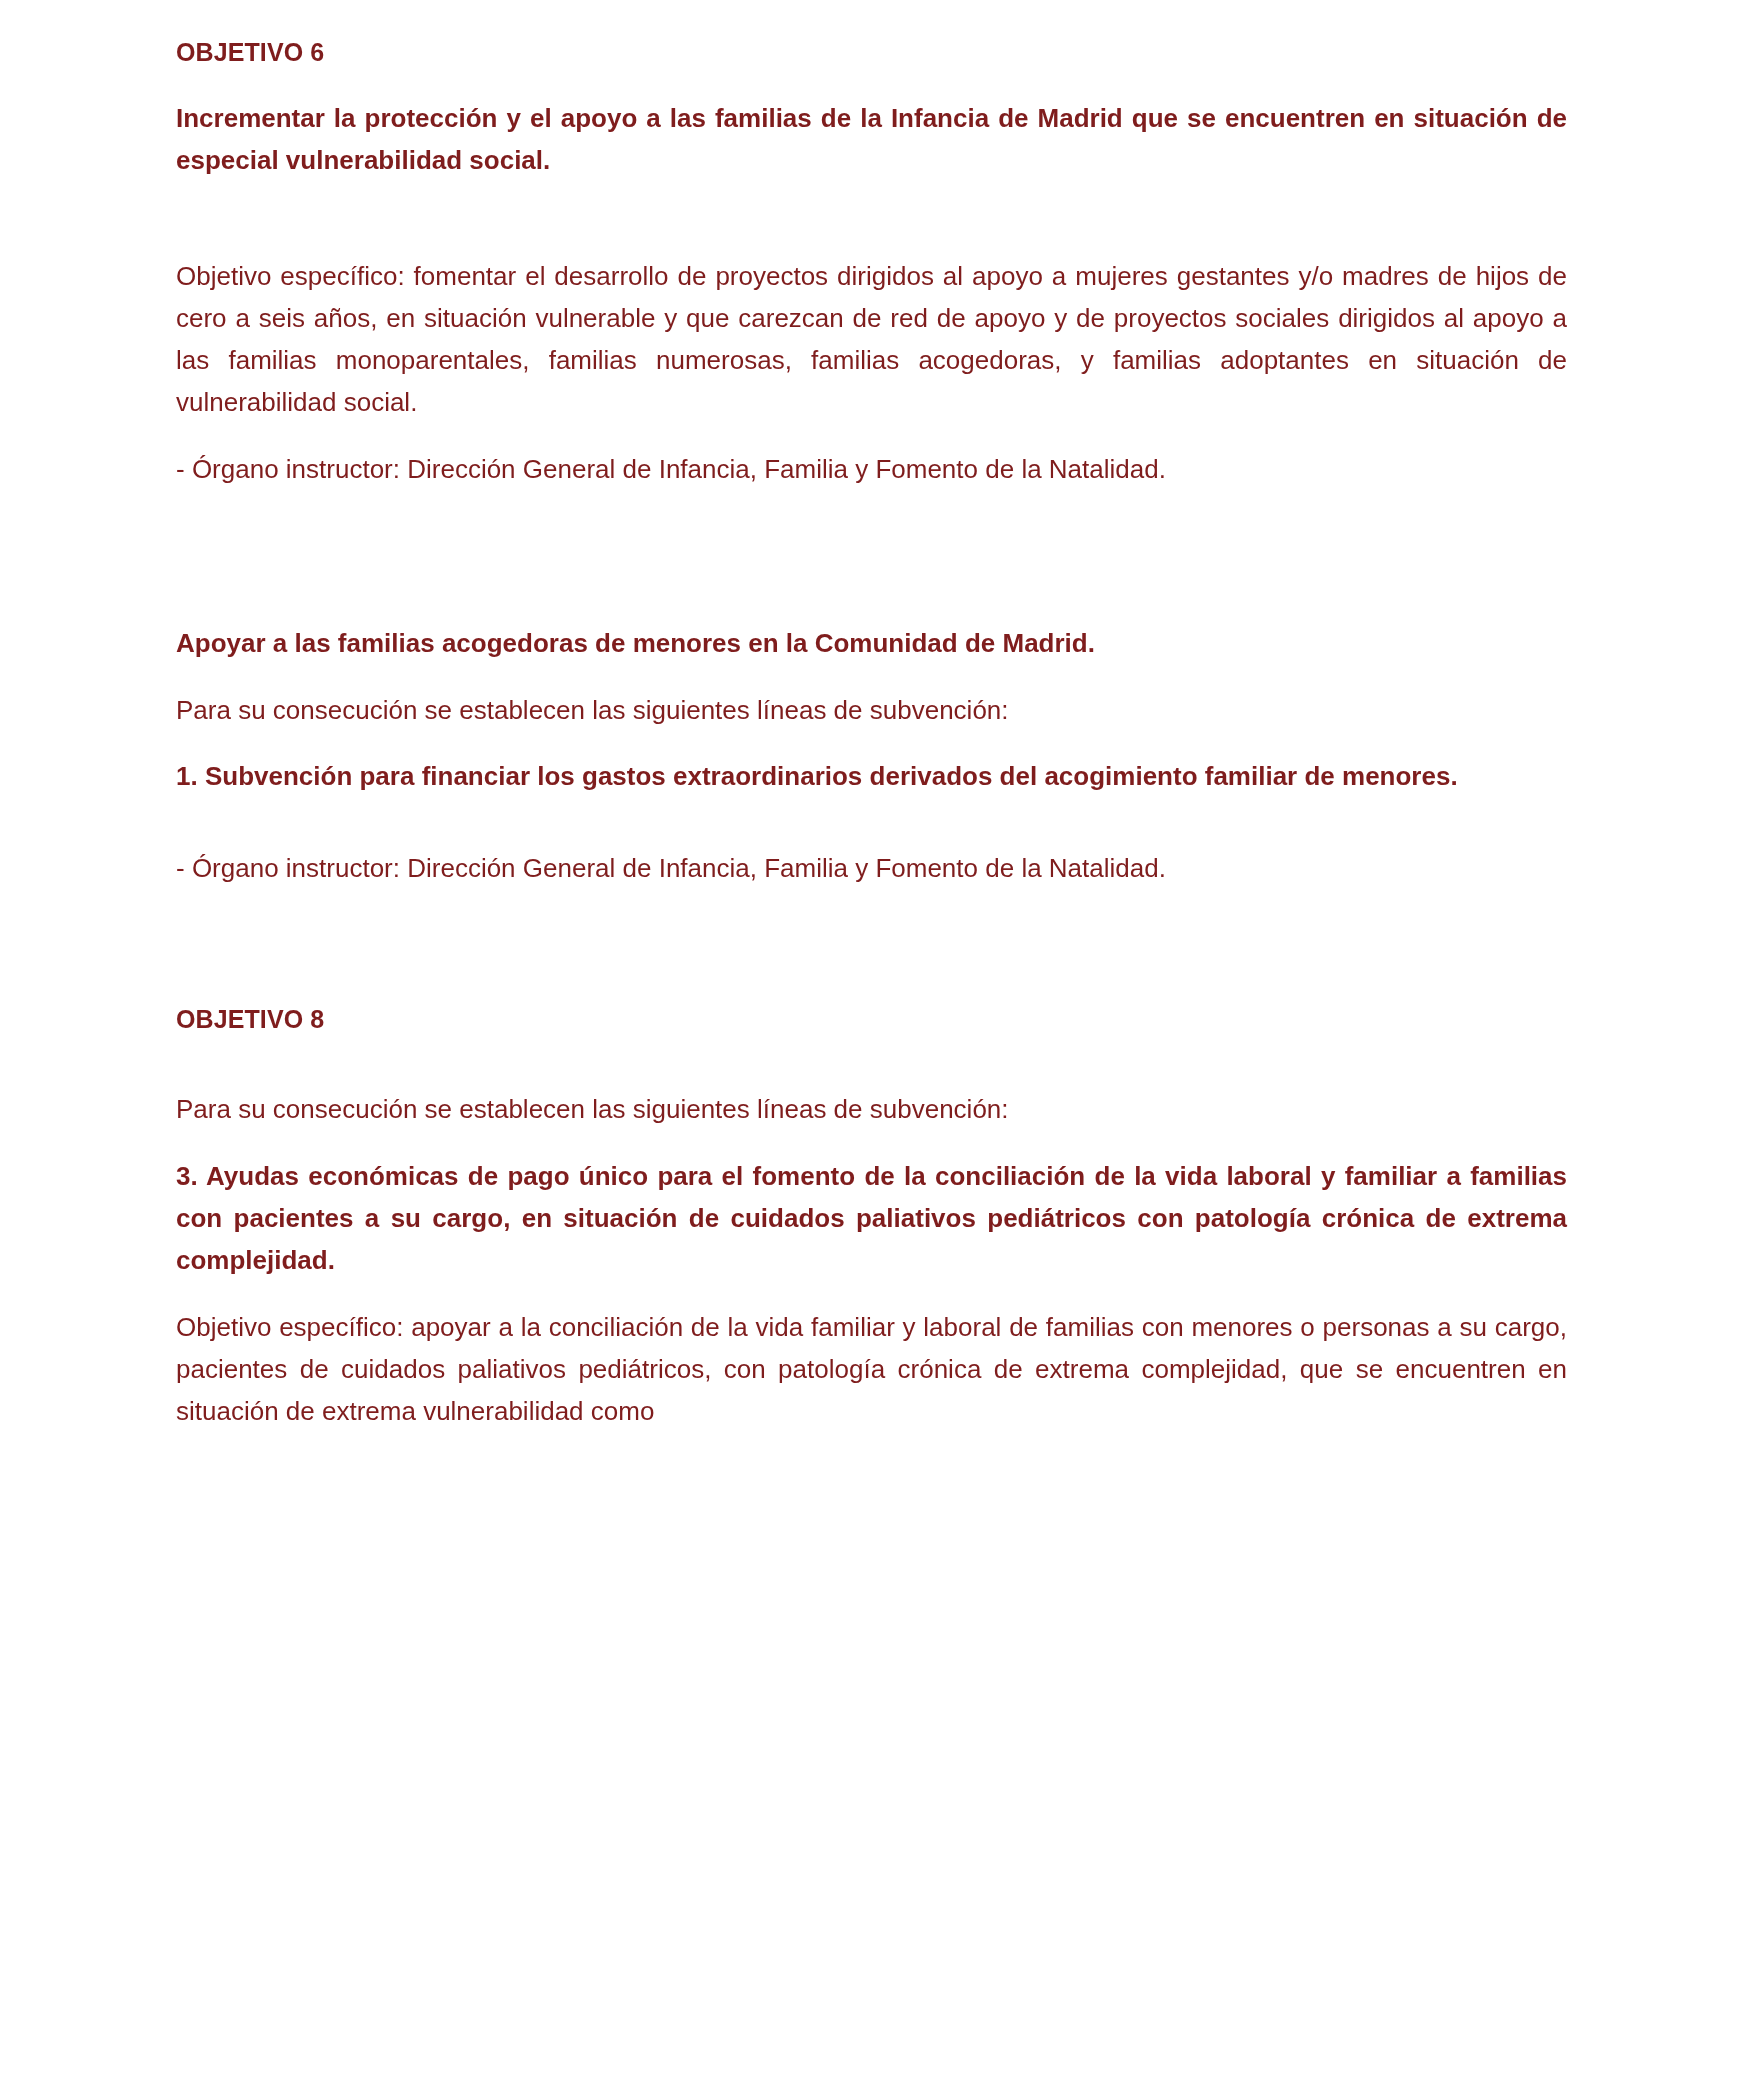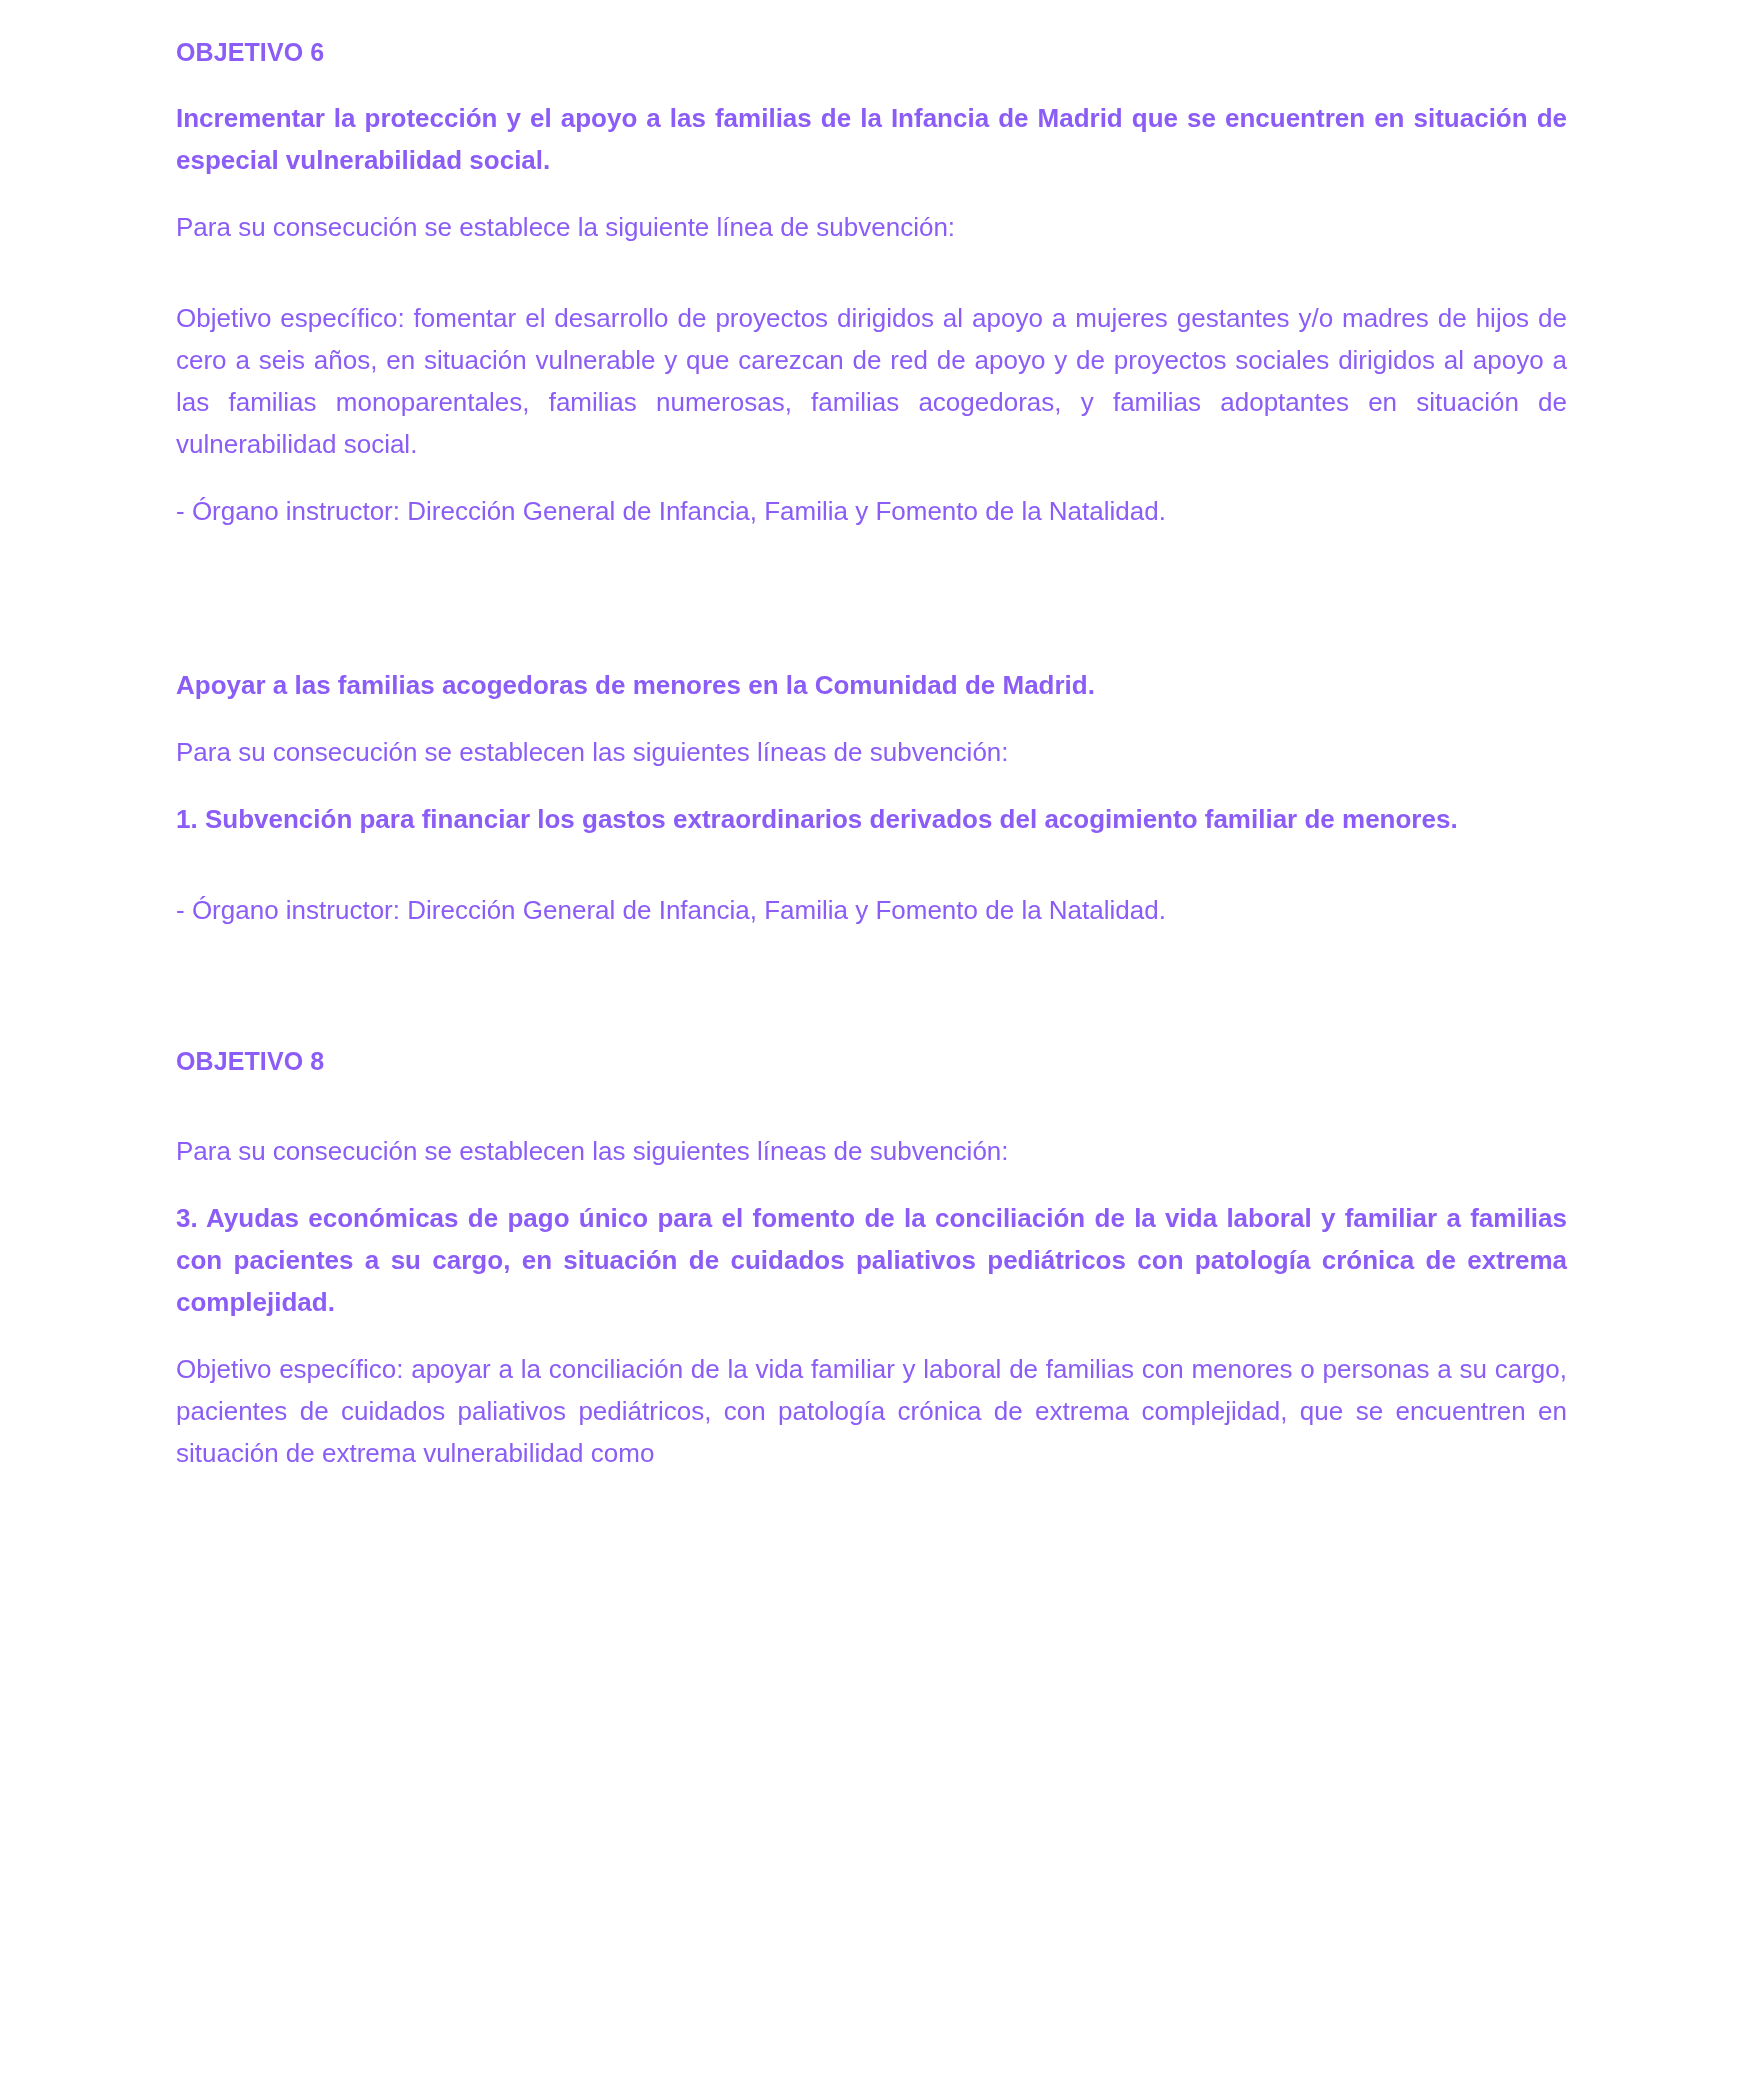--- a/index.html
+++ b/index.html
@@ -17,21 +17,21 @@
     color: #000000;
   }
   .content {
     width: 1391px;
   }
   p {
     margin: 0;
     font-size: 26px;
     line-height: 1.62;
     text-align: justify;
-    color: #8b5cf6;
+    color: #7f1d1d;
   }
   .heading {
     font-weight: bold;
     font-size: 25px;
     letter-spacing: 0.1px;
   }
   .lead {
     font-weight: bold;
     text-align: justify;
   }
@@ -51,21 +51,20 @@
 </head>
 <body>
 
 <div class="page">
   <div class="content">
 
     <p class="heading">OBJETIVO 6</p>
     <div class="gap-sm"></div>
     <p class="lead">Incrementar la protección y el apoyo a las familias de la Infancia de Madrid que se encuentren en situación de especial vulnerabilidad social.</p>
     <div class="gap-sm"></div>
-    <p class="plain">Para su consecución se establece la siguiente línea de subvención:</p>
     <div class="gap-sm"></div>
     <div class="gap-sm"></div>
     <p><span class="run-bold">Objetivo específico:</span><span> fomentar el desarrollo de proyectos dirigidos al apoyo a mujeres gestantes y/o madres de hijos de cero a seis años, en situación vulnerable y que carezcan de red de apoyo y de proyectos sociales dirigidos al apoyo a las familias monoparentales, familias numerosas, familias acogedoras, y familias adoptantes en situación de vulnerabilidad social.</span></p>
     <div class="gap-sm"></div>
     <p><span class="run-bold">- Órgano instructor:</span><span> Dirección General de Infancia, Familia y Fomento de la Natalidad.</span></p>
 
     <div class="gap-lg"></div>
 
     <div class="gap-sm"></div>
     <p class="lead">Apoyar a las familias acogedoras de menores en la Comunidad de Madrid.</p>

